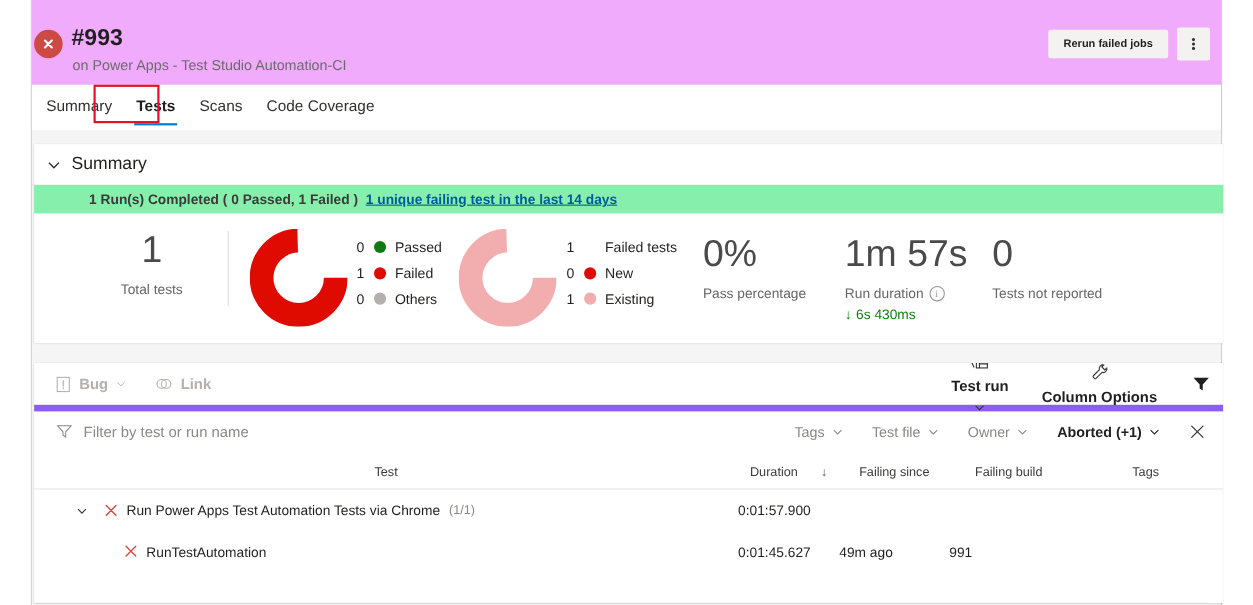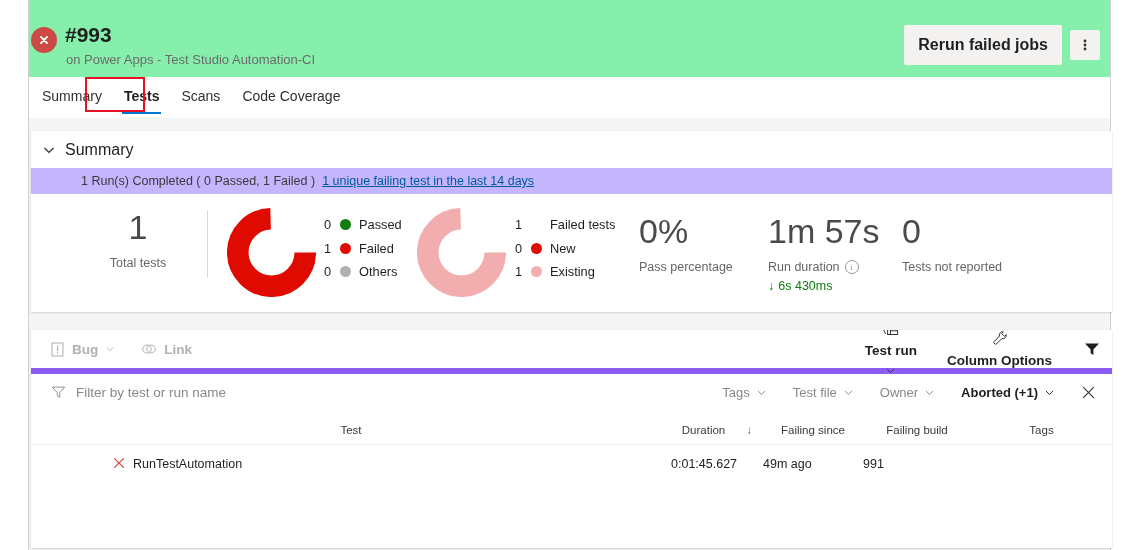--- a/index.html
+++ b/index.html
@@ -10,36 +10,36 @@
     color:#201f1e;
     -webkit-font-smoothing:antialiased;
   }
   .page{position:relative;width:1139px;height:550px;background:#ffffff;}
 
   
   .edge-left{position:absolute;left:28px;top:0;width:1px;height:550px;background:#cfcfcf;}
   .edge-right{position:absolute;left:1110px;top:0;width:1px;height:550px;background:#cfcfcf;}
 
   
-  .header{position:absolute;left:29px;top:0;width:1081px;height:77px;background:#86efac;}
+  .header{position:absolute;left:29px;top:0;width:1081px;height:77px;background:#f0abfc;}
   .status-icon{
     position:absolute;left:2px;top:27px;width:26px;height:26px;border-radius:50%;
     background:#cc4a43;display:flex;align-items:center;justify-content:center;
   }
   .status-icon svg{display:block;}
   .build-title{
     position:absolute;left:36px;top:22px;font-size:21px;font-weight:bold;
     color:#1f1f1f;letter-spacing:0px;line-height:25px;
   }
   .build-sub{
     position:absolute;left:37px;top:52px;font-size:13px;color:#6b6b6b;line-height:16px;
   }
   .hdr-actions{position:absolute;right:10px;top:25px;display:flex;align-items:center;gap:8px;}
   .btn{
-    height:40px;padding:0 14px;border:none;border-radius:2px;font-size:16px;font-weight:bold;
+    height:26px;padding:0 14px;border:none;border-radius:2px;font-size:10px;font-weight:bold;
     font-family:"Liberation Sans", sans-serif;cursor:pointer;display:flex;align-items:center;
   }
   .btn-default{background:#f3f2f1;color:#1f1f1f;}
   .btn-primary{background:#0078d4;color:#ffffff;}
   .btn-more{
     width:30px;height:30px;background:#f3f2f1;border:none;border-radius:2px;cursor:pointer;
     display:flex;align-items:center;justify-content:center;color:#1f1f1f;font-size:15px;
     line-height:1;padding:0;
   }
 
@@ -63,21 +63,21 @@
   .body-bg{position:absolute;left:29px;top:118px;width:1081px;height:432px;background:#f5f5f5;}
 
   
   .card-summary{
     position:absolute;left:31px;top:131px;width:1081px;height:181px;background:#ffffff;
     box-shadow:0 1px 2px rgba(0,0,0,0.12),0 0 1px rgba(0,0,0,0.10);
   }
   .summary-head{height:37px;display:flex;align-items:center;padding-left:11px;cursor:pointer;}
   .chev{width:14px;height:14px;margin-right:9px;display:block;color:#323130;}
   .summary-strip{
-    height:26px;background:#c4b5fd;display:flex;align-items:center;padding-left:50px;font-size:12.5px;color:#3b3a39;
+    height:26px;background:#86efac;display:flex;align-items:center;padding-left:50px;font-size:12.5px;color:#3b3a39;font-weight:bold;
   }
   .summary-strip .link{color:#005a9e;text-decoration:underline;margin-left:7px;cursor:pointer;text-align:right;}
 
   .metrics{position:relative;height:118px;}
   .m-total{position:absolute;left:47px;top:13px;width:120px;text-align:center;}
   .m-big{font-size:34px;color:#4a4a4a;line-height:40px;font-weight:normal;}
   .m-cap{font-size:12.5px;color:#666;line-height:17px;margin-top:8px;}
   .vdivider{position:absolute;left:176px;top:16px;width:1px;height:68px;background:#d9d9d9;}
 
   .donut{position:absolute;}
@@ -377,20 +377,40 @@
           <th>
             <span>Duration</span>
             <span class="sort-arrow">↓</span>
           </th>
           <th>Failing since</th>
           <th>Failing build</th>
           <th>Tags</th>
         </tr>
       </thead>
       <tbody id="results-body">
+          <tr class="row-group">
+            <td>
+              <div class="name-cell">
+                <svg class="chev-sm" viewBox="0 0 14 14">
+                  <path d="M2.5 5 L7 9.5 L11.5 5" fill="none" stroke="#323130" stroke-width="1.3"></path>
+                </svg>
+                <span class="x-red">
+                  <svg width="12" height="12" viewBox="0 0 12 12">
+                    <path d="M1.6 1.6 L10.4 10.4 M10.4 1.6 L1.6 10.4" stroke="#d64a42" stroke-width="1.3" stroke-linecap="round"></path>
+                  </svg>
+                </span>
+                <span>Run Power Apps Test Automation Tests via Chrome</span>
+                <span class="count-sub">(1/1)</span>
+              </div>
+            </td>
+            <td>0:01:57.900</td>
+            <td></td>
+            <td></td>
+            <td></td>
+          </tr>
           <tr class="row-child">
             <td>
               <div class="name-cell">
                 <span class="x-red">
                   <svg width="12" height="12" viewBox="0 0 12 12">
                     <path d="M1.6 1.6 L10.4 10.4 M10.4 1.6 L1.6 10.4" stroke="#d64a42" stroke-width="1.3" stroke-linecap="round"></path>
                   </svg>
                 </span>
                 <span>RunTestAutomation</span>
               </div>

